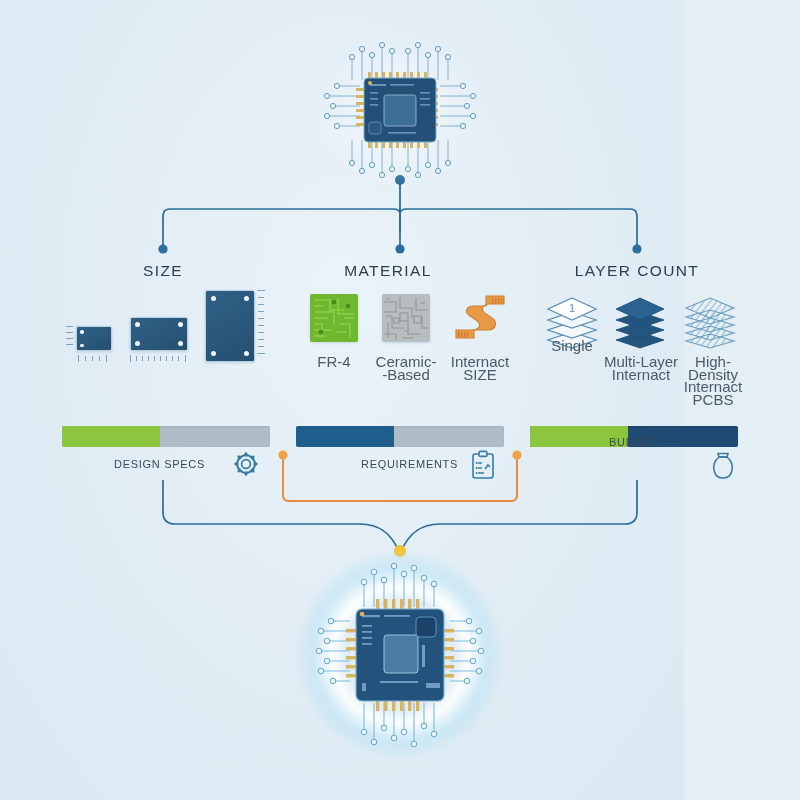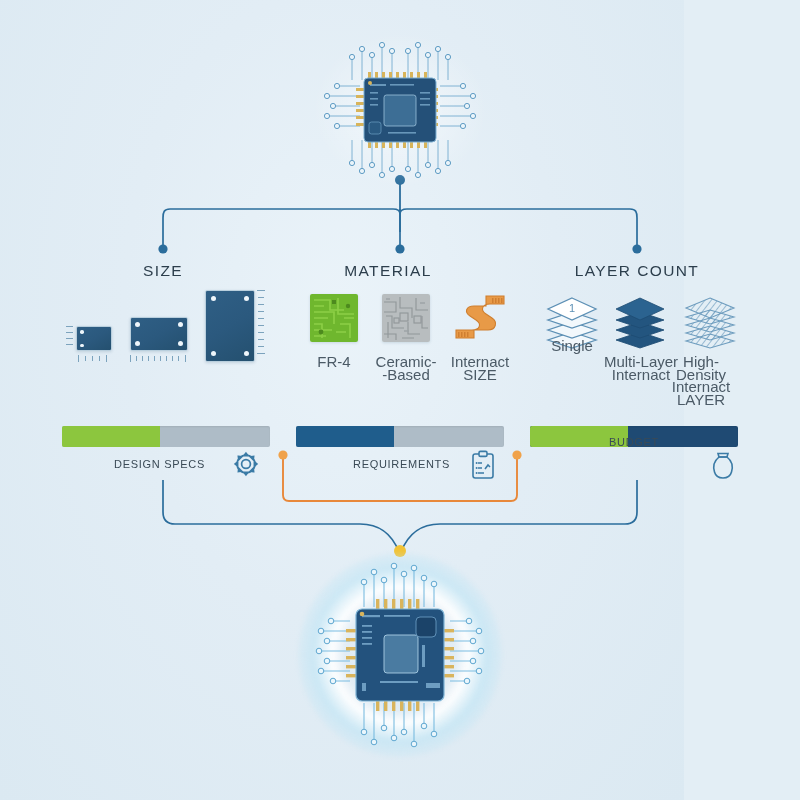--- a/index.html
+++ b/index.html
@@ -341,23 +341,23 @@
       </g>
     </svg>
 
     <div class="sub-label" style="left:4px;top:52px;width:66px;">
       <div>Single</div>
     </div>
     <div class="sub-label" style="left:66px;top:68px;width:80px;">
       <div>Multi-Layer</div>
       <div>Internact</div>
     </div>
-    <div class="sub-label" style="left:124px;top:68px;width:84px;">
+    <div class="sub-label" style="left:136px;top:68px;width:84px;">
       <div>High-Density</div>
-      <div>Internact LAYER</div>
+      <div>Internact PCBS</div>
     </div>
   </div>
 
   <div class="bar-track" style="left:62px;top:426px;width:208px;">
     <div class="bar-fill" style="width:47%;background:#8cc63e;"></div>
   </div>
   <div class="bar-caption" style="left:114px;top:458px;">DESIGN SPECS</div>
   <svg class="abs" style="left:232px;top:450px;width:28px;height:28px;" viewBox="0 0 28 28">
     <g stroke="#3b7ba6" stroke-width="1.7" fill="none">
       <circle cx="14" cy="14" r="4.4"></circle>
@@ -365,21 +365,21 @@
                M3.2,14 L5.6,12 L5.6,16 Z M24.8,14 L22.4,12 L22.4,16 Z
                M6.4,6.4 L9.6,6.8 L6.8,9.6 Z M21.6,21.6 L18.4,21.2 L21.2,18.4 Z
                M21.6,6.4 L21.2,9.6 L18.4,6.8 Z M6.4,21.6 L6.8,18.4 L9.6,21.2 Z"></path>
       <circle cx="14" cy="14" r="9.1" stroke-width="1.5"></circle>
     </g>
   </svg>
 
   <div class="bar-track" style="left:296px;top:426px;width:208px;">
     <div class="bar-fill" style="width:47%;background:#1f5d8c;"></div>
   </div>
-  <div class="bar-caption" style="left:353px;top:458px;">REQUIREMENTS</div>
+  <div class="bar-caption" style="left:361px;top:458px;">REQUIREMENTS</div>
   <svg class="abs" style="left:470px;top:450px;width:26px;height:30px;" viewBox="0 0 26 30">
     <g stroke="#3b7ba6" stroke-width="1.6" fill="none">
       <rect x="3" y="4" width="20" height="24" rx="2.2"></rect>
       <rect x="9" y="1.4" width="8" height="5" rx="1.4" fill="#e3eef5"></rect>
       <path d="M8,13 H12 M8,18 H12 M8,23 H14"></path>
       <path d="M15,19 L18,15 L20,17"></path>
     </g>
     <circle cx="6.6" cy="13" r="1" fill="#3b7ba6"></circle>
     <circle cx="6.6" cy="18" r="1" fill="#3b7ba6"></circle>
     <circle cx="6.6" cy="23" r="1" fill="#3b7ba6"></circle>

